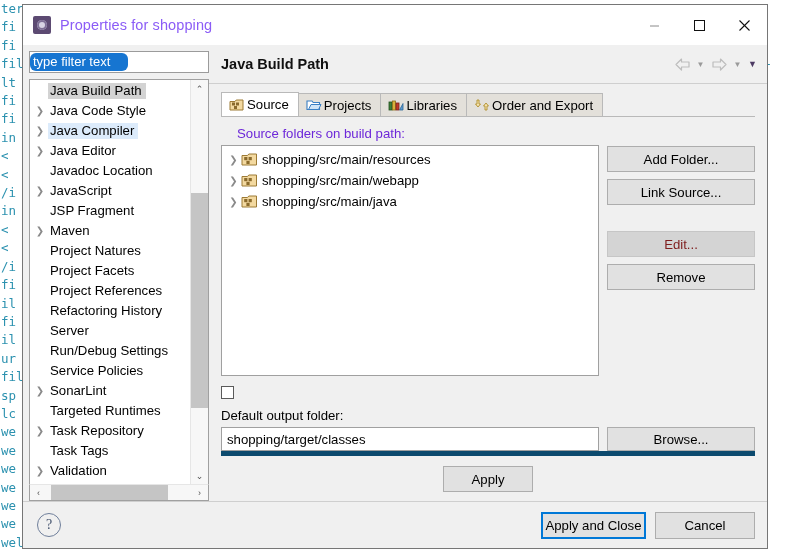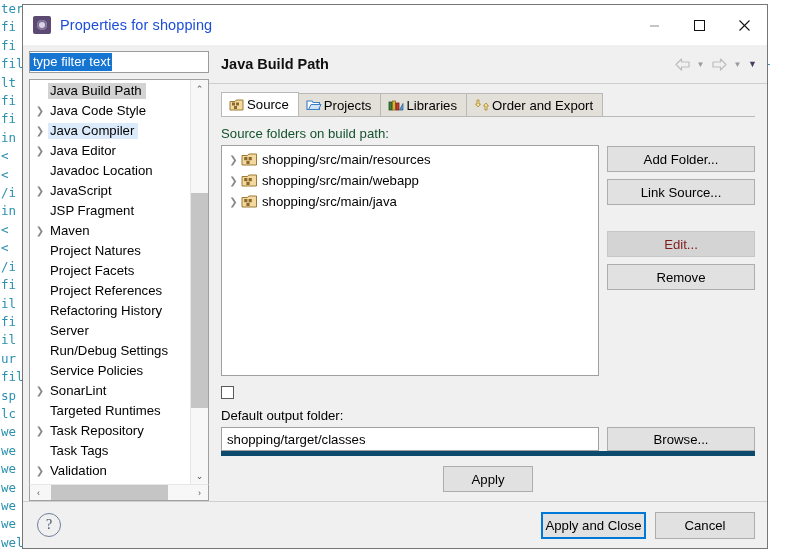--- a/index.html
+++ b/index.html
@@ -67,21 +67,21 @@
   .title-icon::before {
     content: "";
     position: absolute; left: 4px; top: 4px;
     width: 10px; height: 10px;
     border-radius: 50%;
     background: #d8d4e4;
     box-shadow: inset 0 0 0 2px #7e6f96;
   }
   .title-text {
     font-size: 14.5px;
-    color: #1d4ed8;
+    color: #8b5cf6;
     letter-spacing: .1px;
   }
   .win-controls {
     position: absolute; right: 0; top: 0;
     height: 40px; display: flex;
   }
   .win-btn {
     width: 45px; height: 40px;
     display: flex; align-items: center; justify-content: center;
     font-size: 15px; color: #6d6d6d;
@@ -109,22 +109,23 @@
     border: 1px solid #9b9b9b;
     background: #ffffff;
     box-sizing: border-box;
     display: flex; align-items: center;
     font-size: 13px;
     flex: none;
   }
   .filter-sel {
     background: #1675d1;
     color: #ffffff;
-    padding: 1px 2px 2px 3px;
+    padding: 1px 18px 2px 3px;
     line-height: 15px;
+    border-radius: 6px;
   }
   .tree-wrap {
     margin-top: 6px;
     flex: 1;
     border: 1px solid #a0a0a0;
     border-bottom: none;
     background: #ffffff;
     display: flex;
     min-height: 0;
     box-sizing: border-box;
@@ -277,22 +278,22 @@
   .tab.active {
     background: #ffffff;
     height: 24px;
     position: relative;
     z-index: 2;
   }
   .tab-ico { width: 16px; height: 14px; flex: none; display:block; }
 
   .sect-label {
     font-size: 13.2px;
-    color: #14532d;
-    margin: 9px 0 4px 0;
+    color: #6d28d9;
+    margin: 9px 0 4px 16px;
     flex: none;
   }
 
   .list-row {
     display: flex;
     gap: 8px;
     flex: 1;
     min-height: 0;
   }
   .folder-list {

